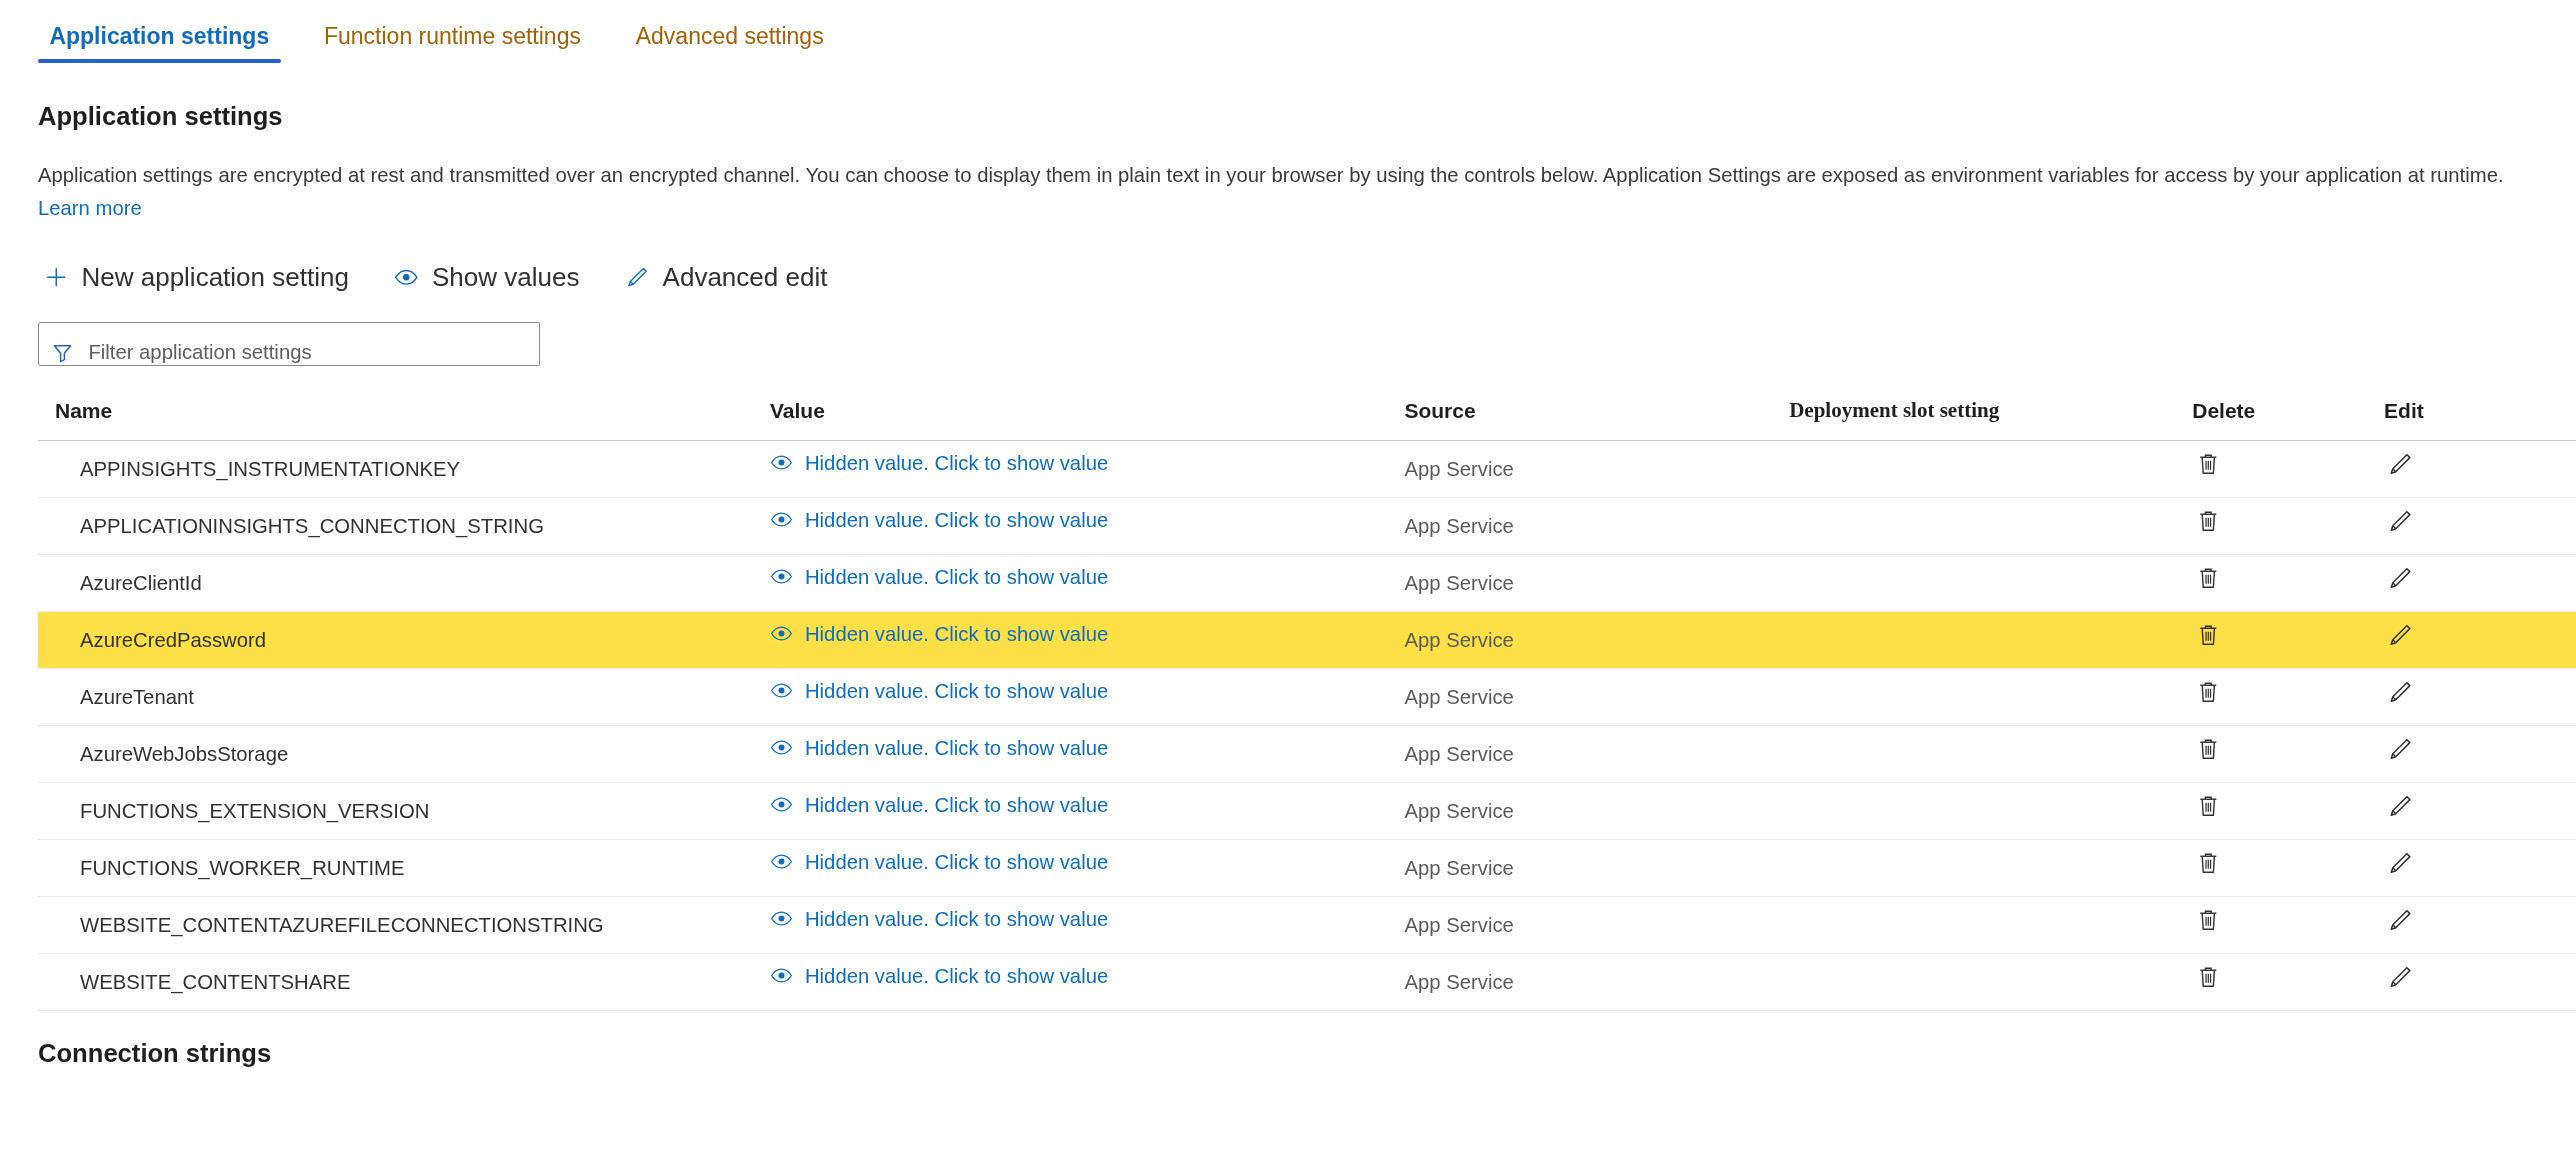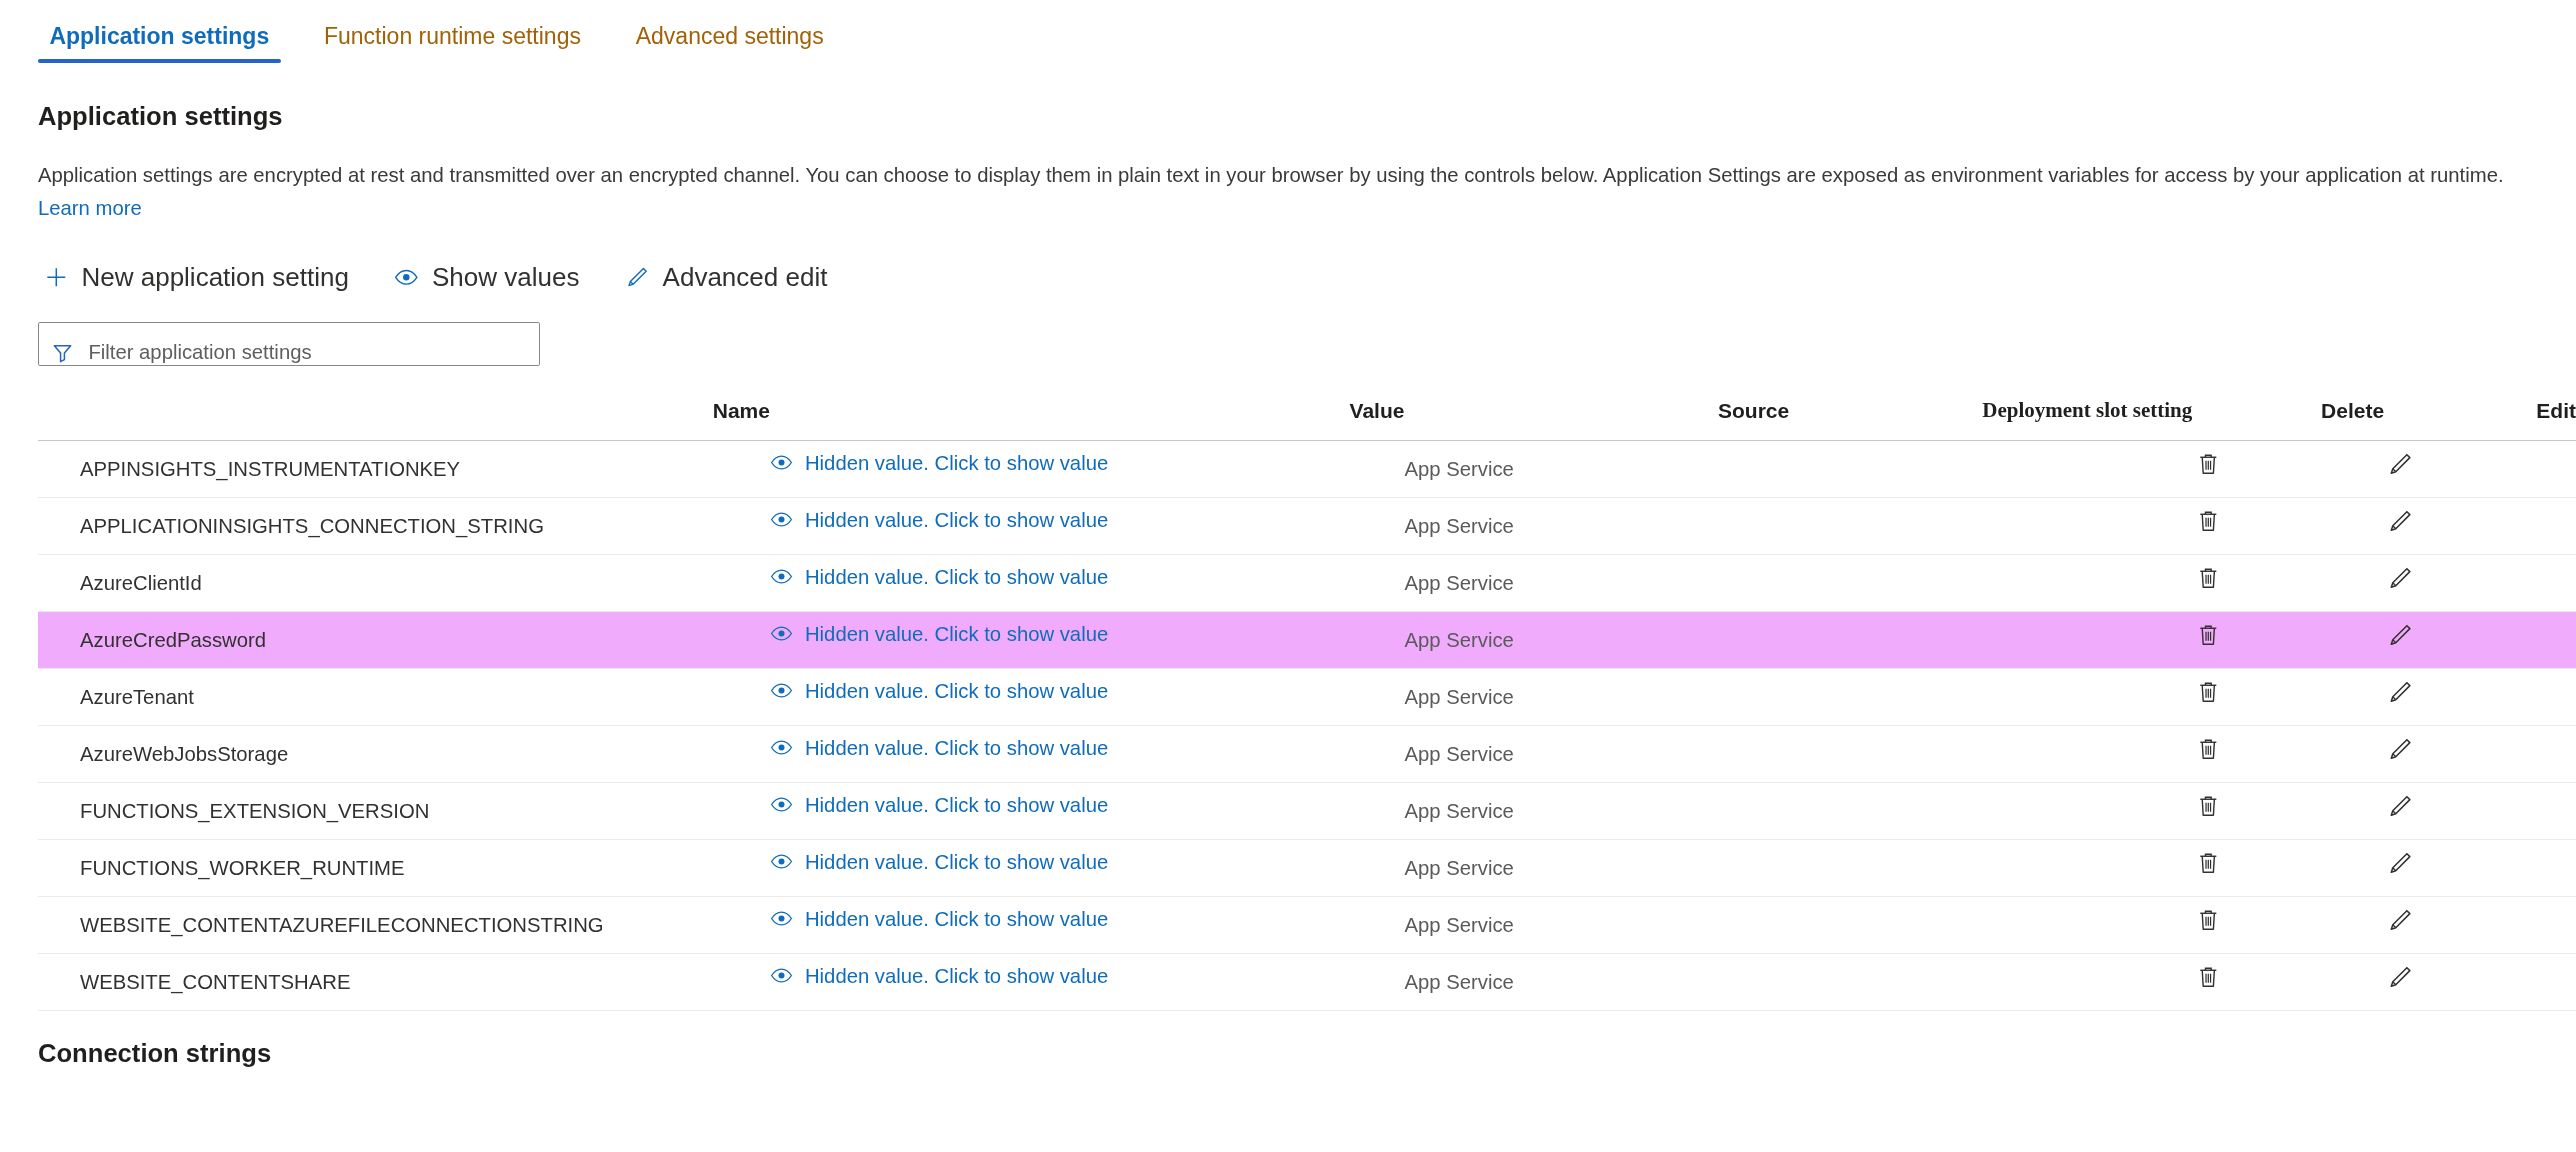--- a/index.html
+++ b/index.html
@@ -138,35 +138,35 @@
   .filterbox input::placeholder { color: #605e5c; }
 
   
   .table {
     margin: 32px 0 0 38px;
     width: 2538px;
     border-collapse: collapse;
     font-size: 20.3px;
   }
   .table thead th {
-    text-align: right;
+    text-align: left;
     font-weight: bold;
     font-size: 21px;
     color: #201f1e;
     padding: 0 0 17px 0;
     border-bottom: 1.9px solid #c8c6c4;
   }
   .table tbody td {
     padding: 0;
     border-bottom: 0.9px solid #edebe9;
     color: #323130;
     height: 56px;
     vertical-align: middle;
   }
-  .table tbody tr.hovered td { background: #f0abfc; }
+  .table tbody tr.hovered td { background: #fde047; }
 
   .col-name   { width: 700px; padding-left: 21px !important; }
   .col-value  { width: 625px; }
   .col-source { width: 379px; color: #5a5a5a; }
   .col-slot   { width: 397px; font-family: Liberation Serif, serif; }
   .col-delete { width: 189px; }
   .col-edit   { width: 189px; }
 
   th.col-name   { padding-left: 17px !important; }
   th.col-value  { padding-left: 0; margin-left: 36px; }

